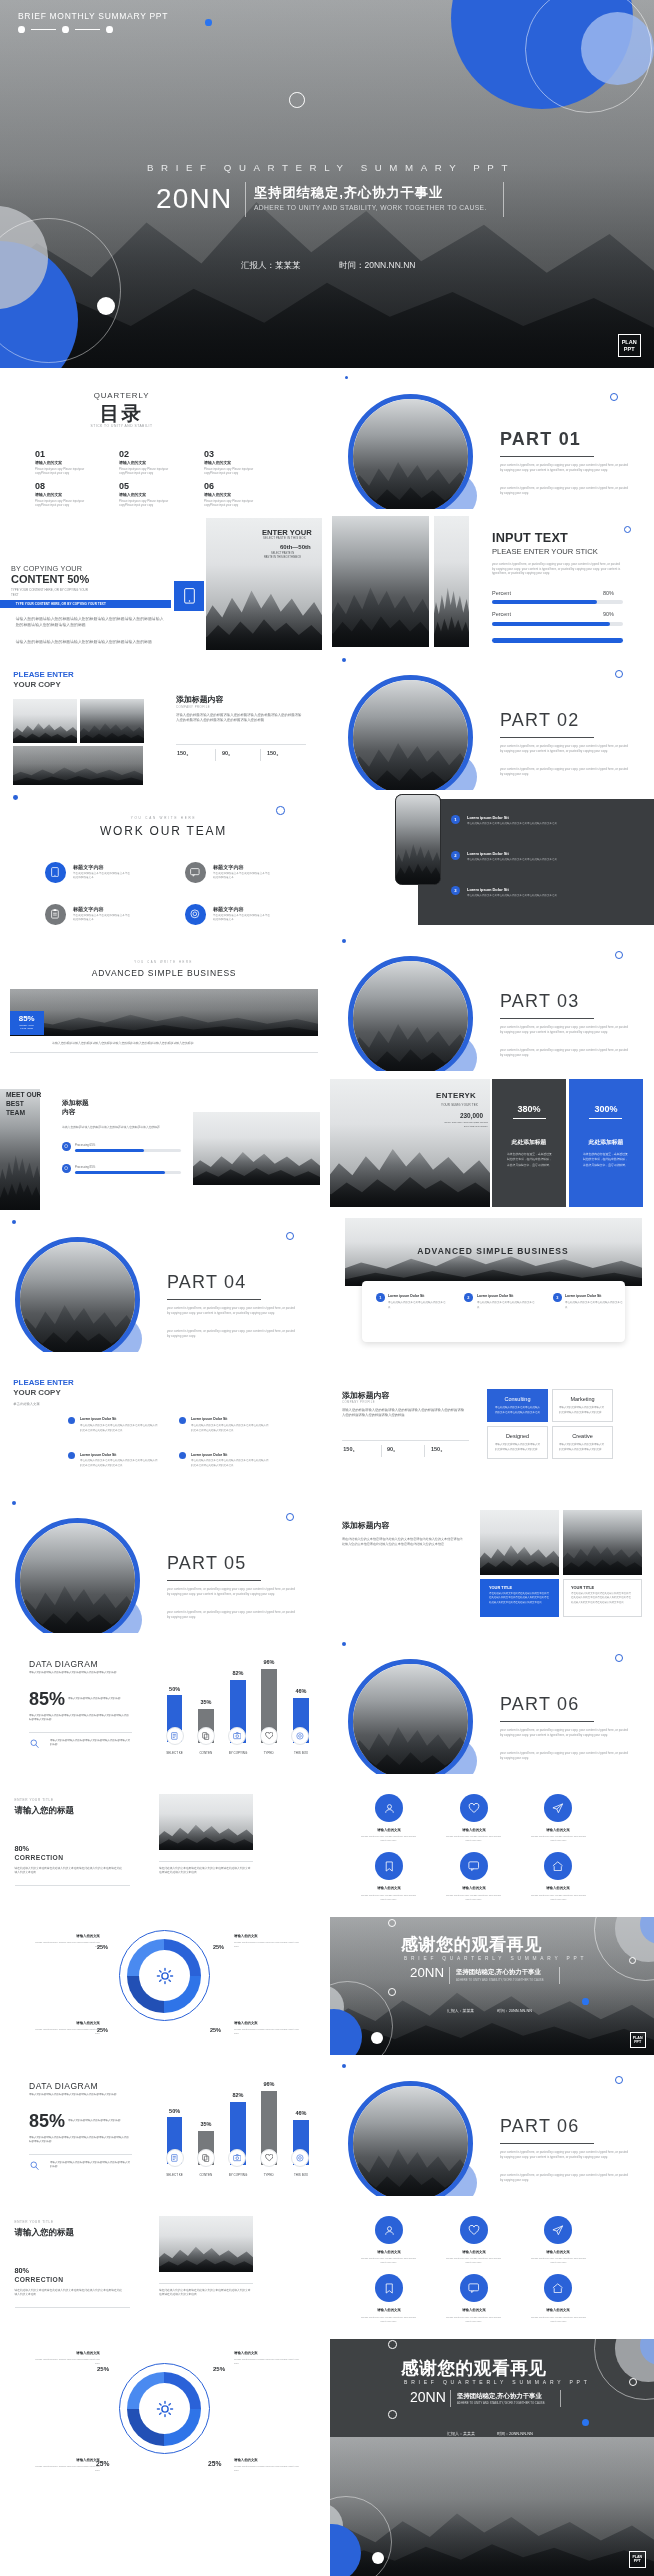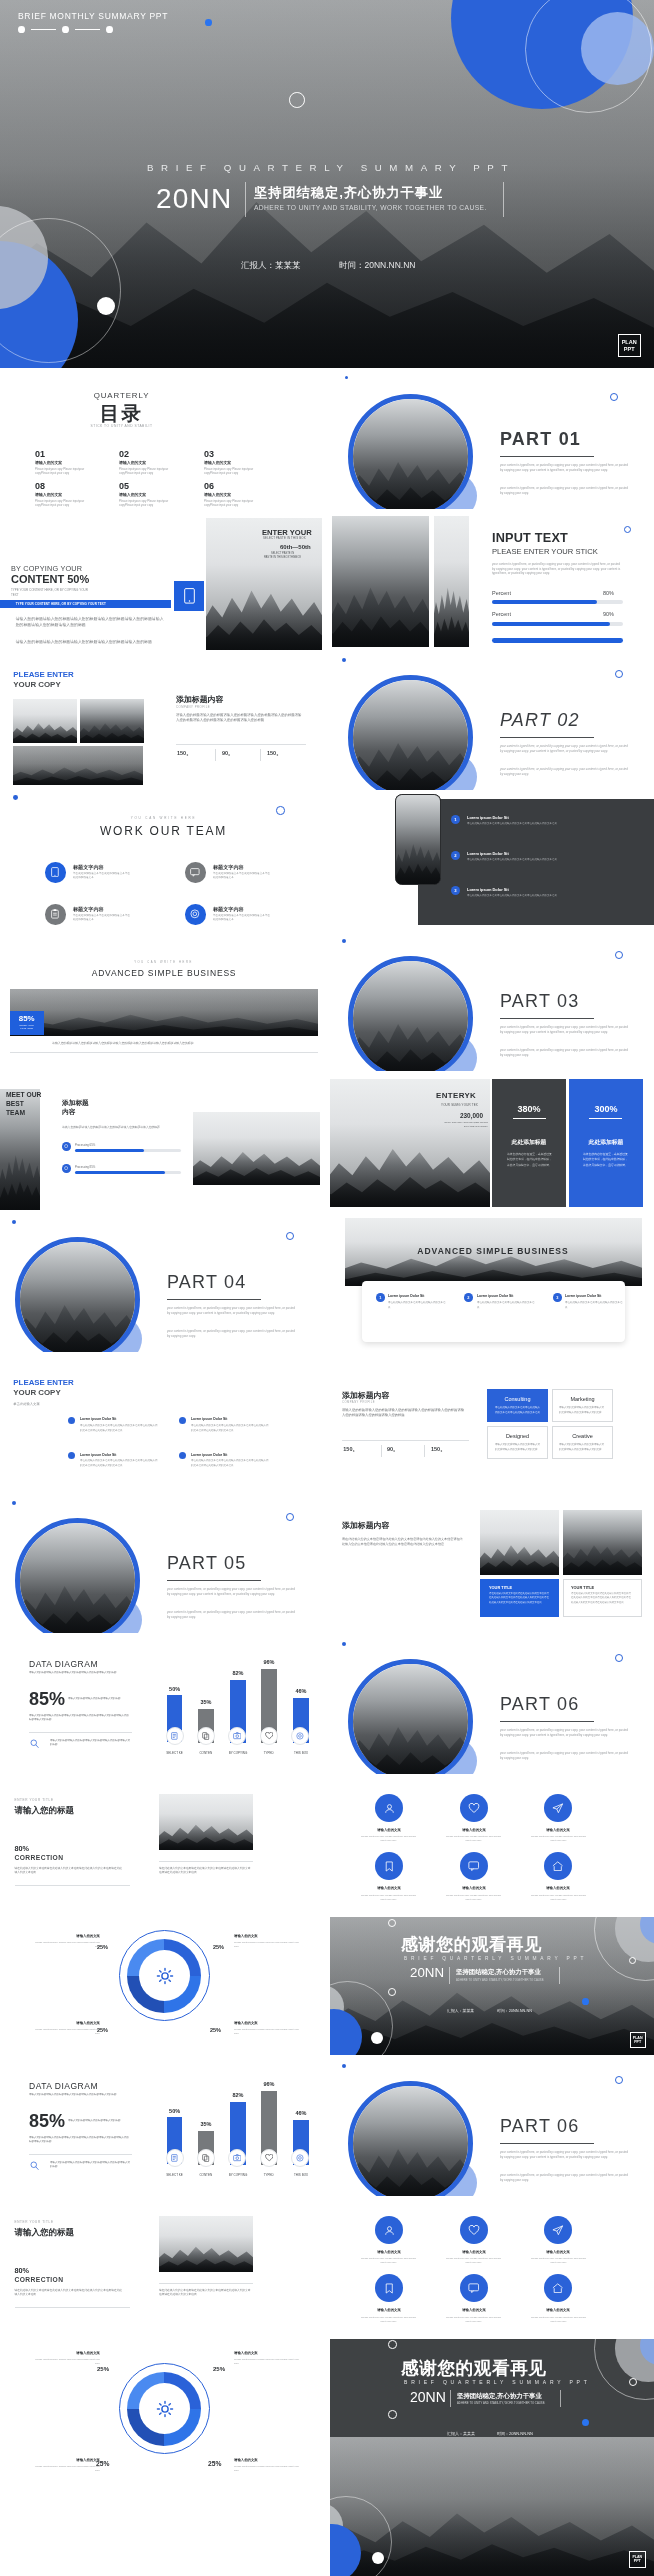--- a/index.html
+++ b/index.html
@@ -264,21 +264,21 @@
   <div class="t nw" style="left:176px;top:53px;font-size:2.8px;color:#a2a5a8;letter-spacing:0.5px;">COMPANY PROFILE</div>
   <div class="t cjk" style="left:176px;top:61px;width:127px;font-size:3.4px;">请输入您的标题请输入您的标题请输入您的标题请输入您的标题请输入您的标题请输入您的标题请输入您的标题请输入您的标题请输入您的标题</div>
   <hr class="hl" style="left:176px;top:92px;width:130px;">
   <div class="t b nw" style="left:177px;top:98px;font-size:5.5px;color:#3c3f42;">150。</div>
   <div class="t b nw" style="left:222px;top:98px;font-size:5.5px;color:#3c3f42;">90。</div>
   <div class="t b nw" style="left:267px;top:98px;font-size:5.5px;color:#3c3f42;">150。</div>
   <div class="vline" style="left:215px;top:97px;height:12px;"></div>
   <div class="vline" style="left:260px;top:97px;height:12px;"></div>
 </div>
 
-<div class="slide" style="left:330px;top:652px;width:324px;height:138px;font-style:italic;">
+<div class="slide" style="left:330px;top:652px;width:324px;height:138px;">
   <div class="circ" style="left:12px;top:6px;width:4.2px;height:4.2px;background:#2a62d8;"></div>
   <div class="circ ring" style="left:285px;top:18px;width:7.9px;height:7.9px;border:0.6px solid #2a62d8;"></div>
   <div class="circ" style="left:101px;top:102px;width:46px;height:46px;background:#9bb7ef;"></div>
   <div class="circ" style="left:18px;top:23px;width:125px;height:125px;border:5.5px solid #2a62d8;overflow:hidden;">
     <div class="photo forest" style="inset:0;"></div>
   </div>
   <div class="t part-h nw" style="left:170px;top:58px;">PART 02</div>
   <div class="part-u" style="left:170px;top:85px;width:94px;"></div>
   <div class="t lorem" style="left:170px;top:92px;width:128px;font-size:3px;">your content is typed here, or pasted by copying your copy. your content is typed here, or pasted by copying your copy. your content is typed here, or pasted by copying your copy.</div>
   <div class="t lorem" style="left:170px;top:115px;width:128px;font-size:3px;">your content is typed here, or pasted by copying your copy. your content is typed here, or pasted by copying your copy.</div>

